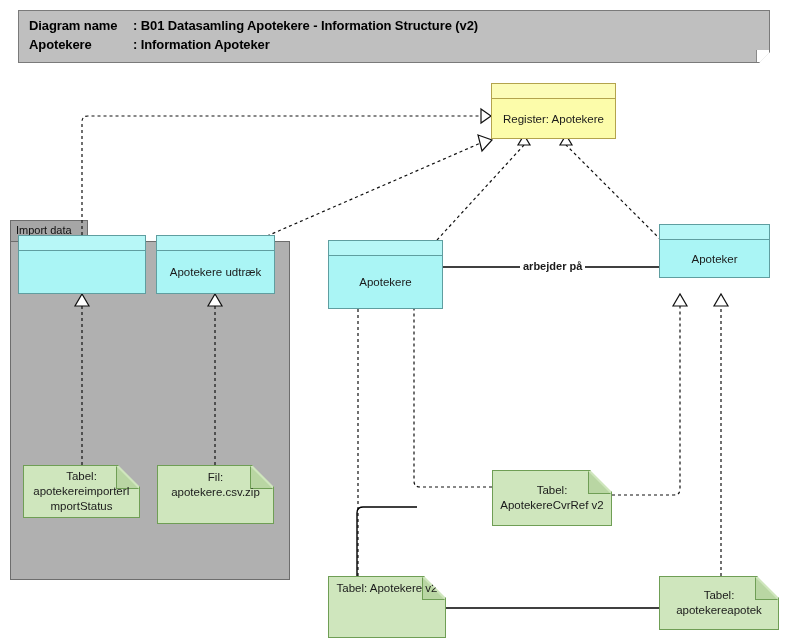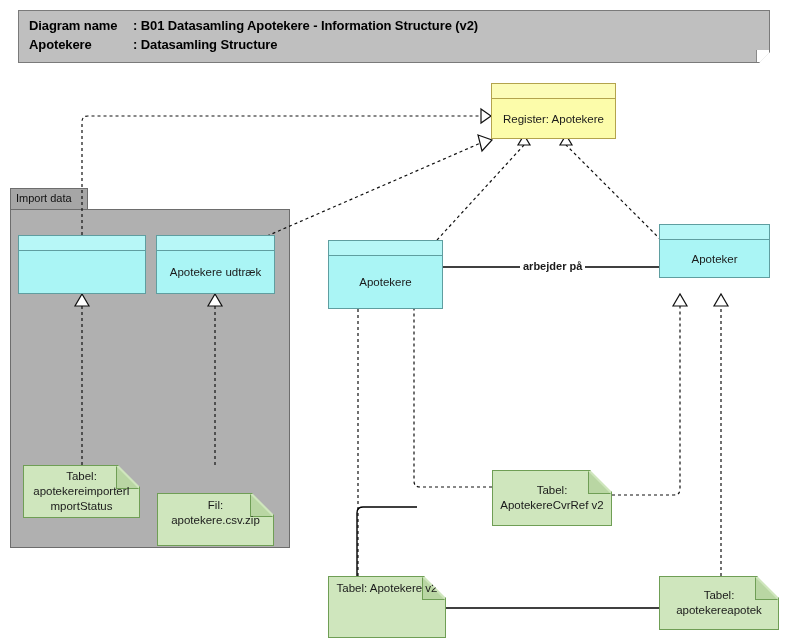--- a/index.html
+++ b/index.html
@@ -51,20 +51,21 @@
     white-space: pre;
     letter-spacing: -0.1px;
   }
   .title-line.l1 { top: 7px; }
   .title-line.l2 { top: 26px; }
   .title-key { display: inline-block; width: 104px; }
 
   
   .group {
     position: absolute;
+    margin-top: 32px;
   }
   .group-tab {
     position: absolute;
     left: 0;
     top: 0;
     width: 78px;
     height: 22px;
     background: #a6a6a6;
     border: 1px solid #6d6d6d;
     box-sizing: border-box;
@@ -198,21 +199,21 @@
     white-space: nowrap;
   }
 </style>
 </head>
 <body>
 
 <div id="canvas">
 
   <div class="title-frame">
     <div class="title-line l1"><span class="title-key">Diagram name</span><span>: B01 Datasamling Apotekere - Information Structure (v2)</span></div>
-    <div class="title-line l2"><span class="title-key">Apotekere</span><span>: Datasamling Structure</span></div>
+    <div class="title-line l2"><span class="title-key">Apotekere</span><span>: Information Apoteker</span></div>
     <div class="title-fold"></div>
   </div>
 
   <div class="group" style="left:10px; top:188px; width:280px; height:360px;">
     <div class="group-body"></div>
     <div class="group-tab">
       <span class="group-tab-label">Import data</span>
     </div>
   </div>
 
@@ -280,21 +281,21 @@
     <div class="node-label">Apoteker</div>
   </div>
 
   <div class="note" style="left:23px; top:465px; width:117px; height:53px;">
     <div class="note-fold"></div>
     <div class="note-label">Tabel:
 apotekereimporterI
 mportStatus</div>
   </div>
 
-  <div class="note" style="left:157px; top:493px; width:117px; height:53px;">
+  <div class="note" style="left:157px; top:465px; width:117px; height:59px;">
     <div class="note-fold"></div>
     <div class="note-label topline">Fil: apotekere.csv.zip</div>
   </div>
 
   <div class="note" style="left:492px; top:470px; width:120px; height:56px;">
     <div class="note-fold"></div>
     <div class="note-label">Tabel:
 ApotekereCvrRef v2</div>
   </div>
 

